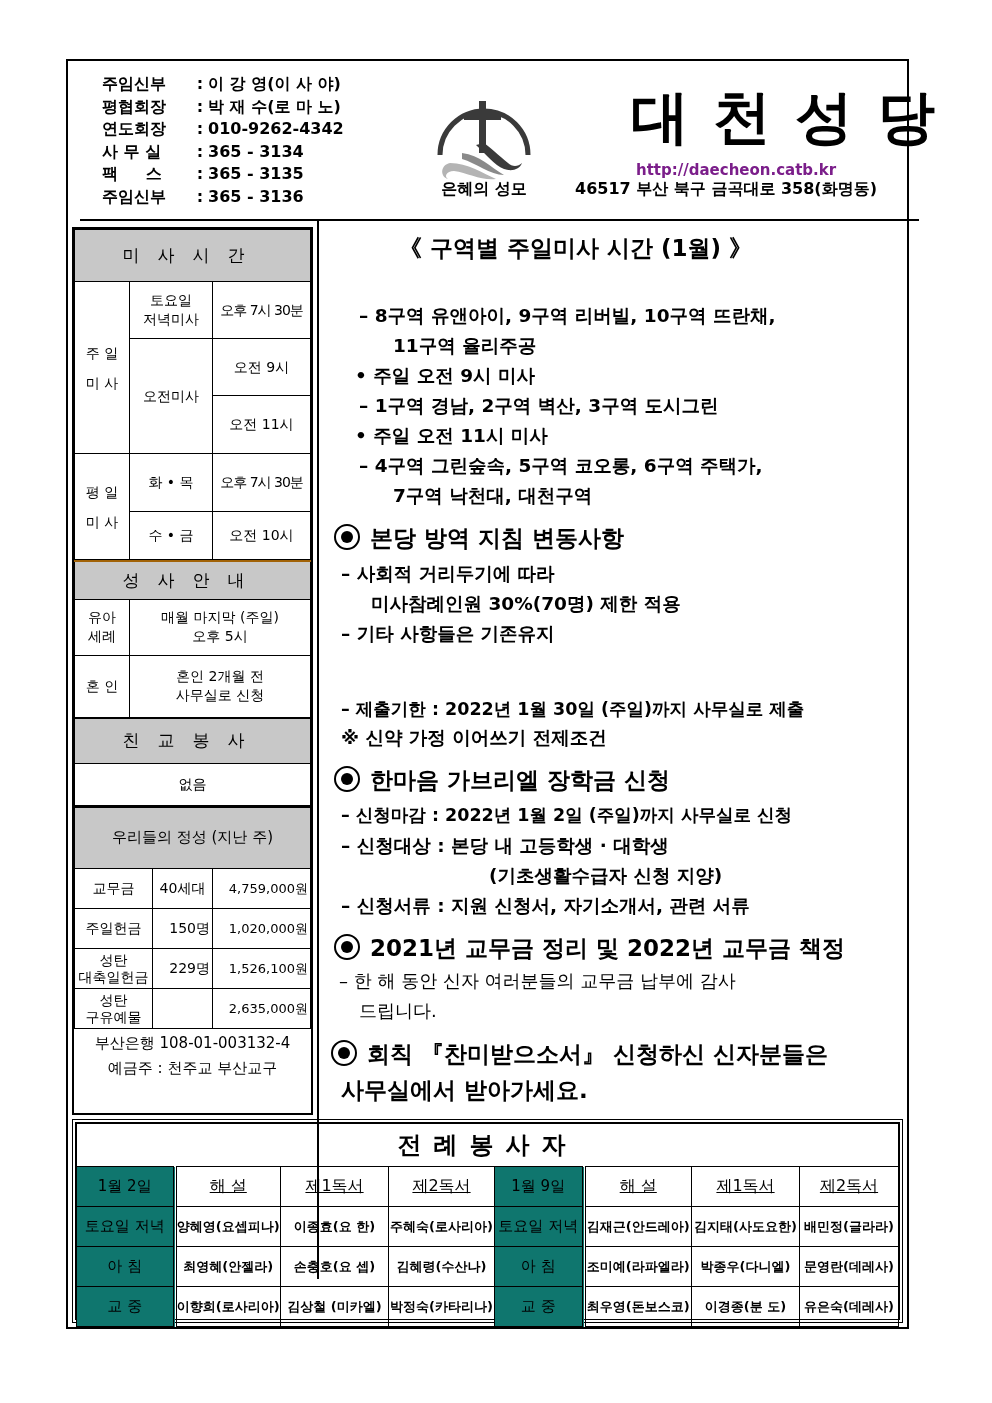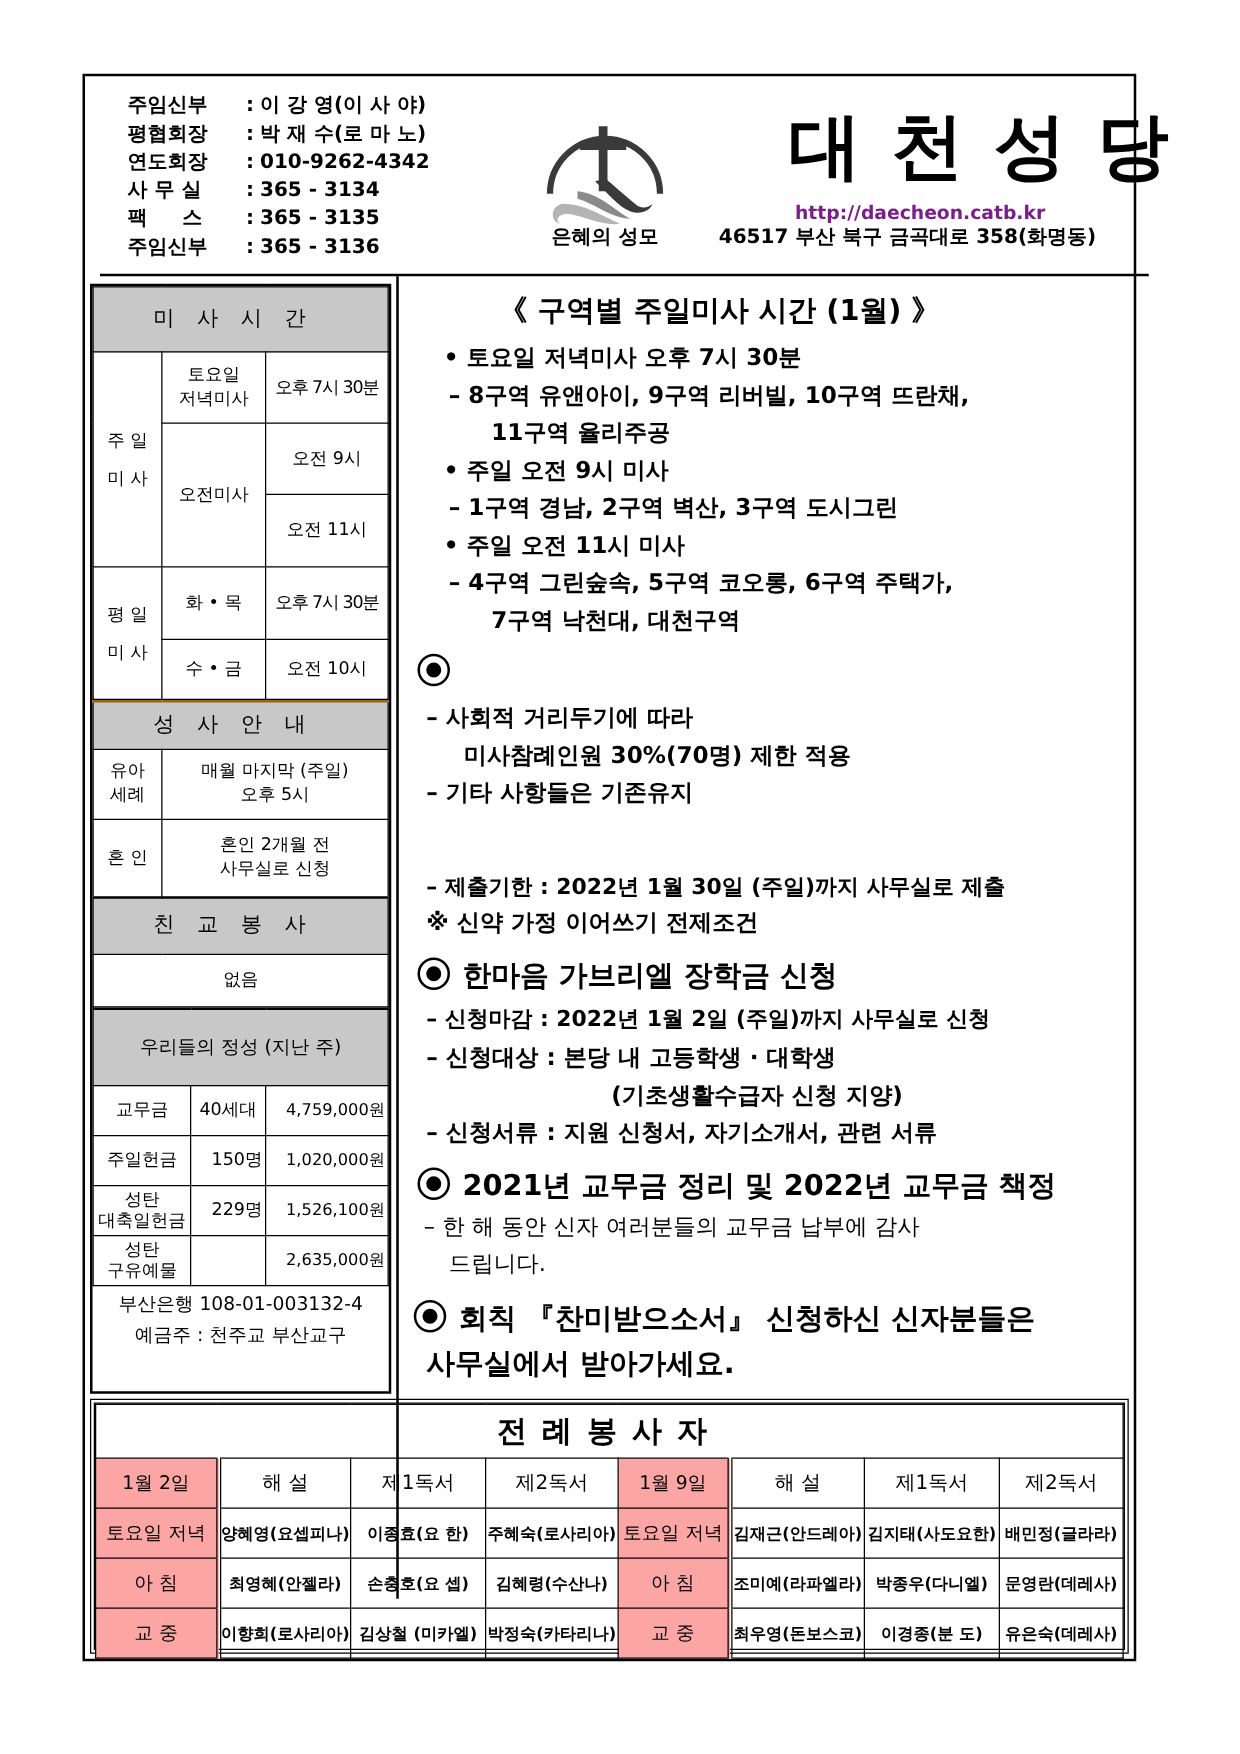--- a/index.html
+++ b/index.html
@@ -35,22 +35,22 @@
   .line { position: absolute; font-size: 18.5px; font-weight: bold; white-space: nowrap; }
   .head { position: absolute; font-size: 23px; font-weight: bold; white-space: nowrap; }
   .head .mark { display: inline-block; width: 26px; height: 26px; border: 2px solid #000; border-radius: 50%; position: relative; vertical-align: -4px; margin-right: 10px; }
   .head .mark::after { content: ""; position: absolute; left: 5px; top: 5px; width: 12px; height: 12px; border-radius: 50%; background: #000; }
 
   
   .bottom { position: absolute; left: 4px; top: 1058px; width: 831px; height: 204px; border: 3px double #000; border-width: 4px; }
   table.servers { width: 100%; border-collapse: collapse; font-size: 13px; table-layout: fixed; }
   table.servers td { border: 1px solid #000; text-align: center; vertical-align: middle; height: 40px; font-weight: bold; }
   table.servers td.big { font-size: 24px; height: 43px; letter-spacing: 12px; font-weight: bold; }
-  table.servers td.hdr { font-size: 16px; font-weight: normal; }
-  table.servers td.lab { background: #fca5a5; font-size: 15px; font-weight: normal; }
+  table.servers td.hdr { font-size: 16px; font-weight: normal; text-decoration: underline; }
+  table.servers td.lab { background: #0f766e; font-size: 15px; font-weight: normal; }
   table.servers td.dbl { border-right: 4px double #000; }
 </style>
 </head>
 <body>
 
 <div class="page">
 
   <div class="header">
     <div class="contacts">
       <div class="row"><span class="lbl">주임신부</span><span class="sep">:</span><span>이 강 영(이 사 야)</span></div>
@@ -175,30 +175,29 @@
 
       <div class="bank">
         <div>부산은행 108-01-003132-4</div>
         <div>예금주 : 천주교 부산교구</div>
       </div>
     </div>
   </div>
 
   <div class="rightcol">
     <div class="main-title">《 구역별 주일미사 시간 (1월) 》</div>
-    <div class="line" style="left:34px;top:52px">•  토요일 저녁미사   오후 7시 30분</div>
     <div class="line" style="left:38px;top:82px"> –  8구역 유앤아이, 9구역 리버빌, 10구역 뜨란채,</div>
     <div class="line" style="left:72px;top:112px">11구역 율리주공</div>
     <div class="line" style="left:34px;top:142px">•  주일 오전 9시 미사</div>
     <div class="line" style="left:38px;top:172px"> –  1구역 경남, 2구역 벽산, 3구역 도시그린</div>
     <div class="line" style="left:34px;top:202px">•  주일 오전 11시 미사</div>
     <div class="line" style="left:38px;top:232px"> –  4구역 그린숲속, 5구역 코오롱, 6구역 주택가,</div>
     <div class="line" style="left:72px;top:262px">7구역 낙천대, 대천구역</div>
 
-    <div class="head" style="left:13px;top:302px"><span class="mark"></span></div>
+    <div class="head" style="left:13px;top:302px"><span class="mark"></span><span>본당 방역 지침 변동사항</span></div>
     <div class="line" style="left:20px;top:340px">–  사회적 거리두기에 따라</div>
     <div class="line" style="left:50px;top:370px">미사참례인원 30%(70명) 제한 적용</div>
     <div class="line" style="left:20px;top:400px">–  기타 사항들은 기존유지</div>
 
     <div class="line" style="left:20px;top:476px;font-size:17.5px">–  제출기한 : 2022년 1월 30일 (주일)까지 사무실로 제출</div>
     <div class="line" style="left:20px;top:504px">※  신약 가정 이어쓰기 전제조건</div>
 
     <div class="head" style="left:13px;top:544px"><span class="mark"></span><span>한마음 가브리엘 장학금 신청</span></div>
     <div class="line" style="left:20px;top:582px;font-size:17.5px">–  신청마감 : 2022년 1월 2일 (주일)까지 사무실로 신청</div>
     <div class="line" style="left:20px;top:612px">–  신청대상 : 본당 내 고등학생  ·  대학생</div>

